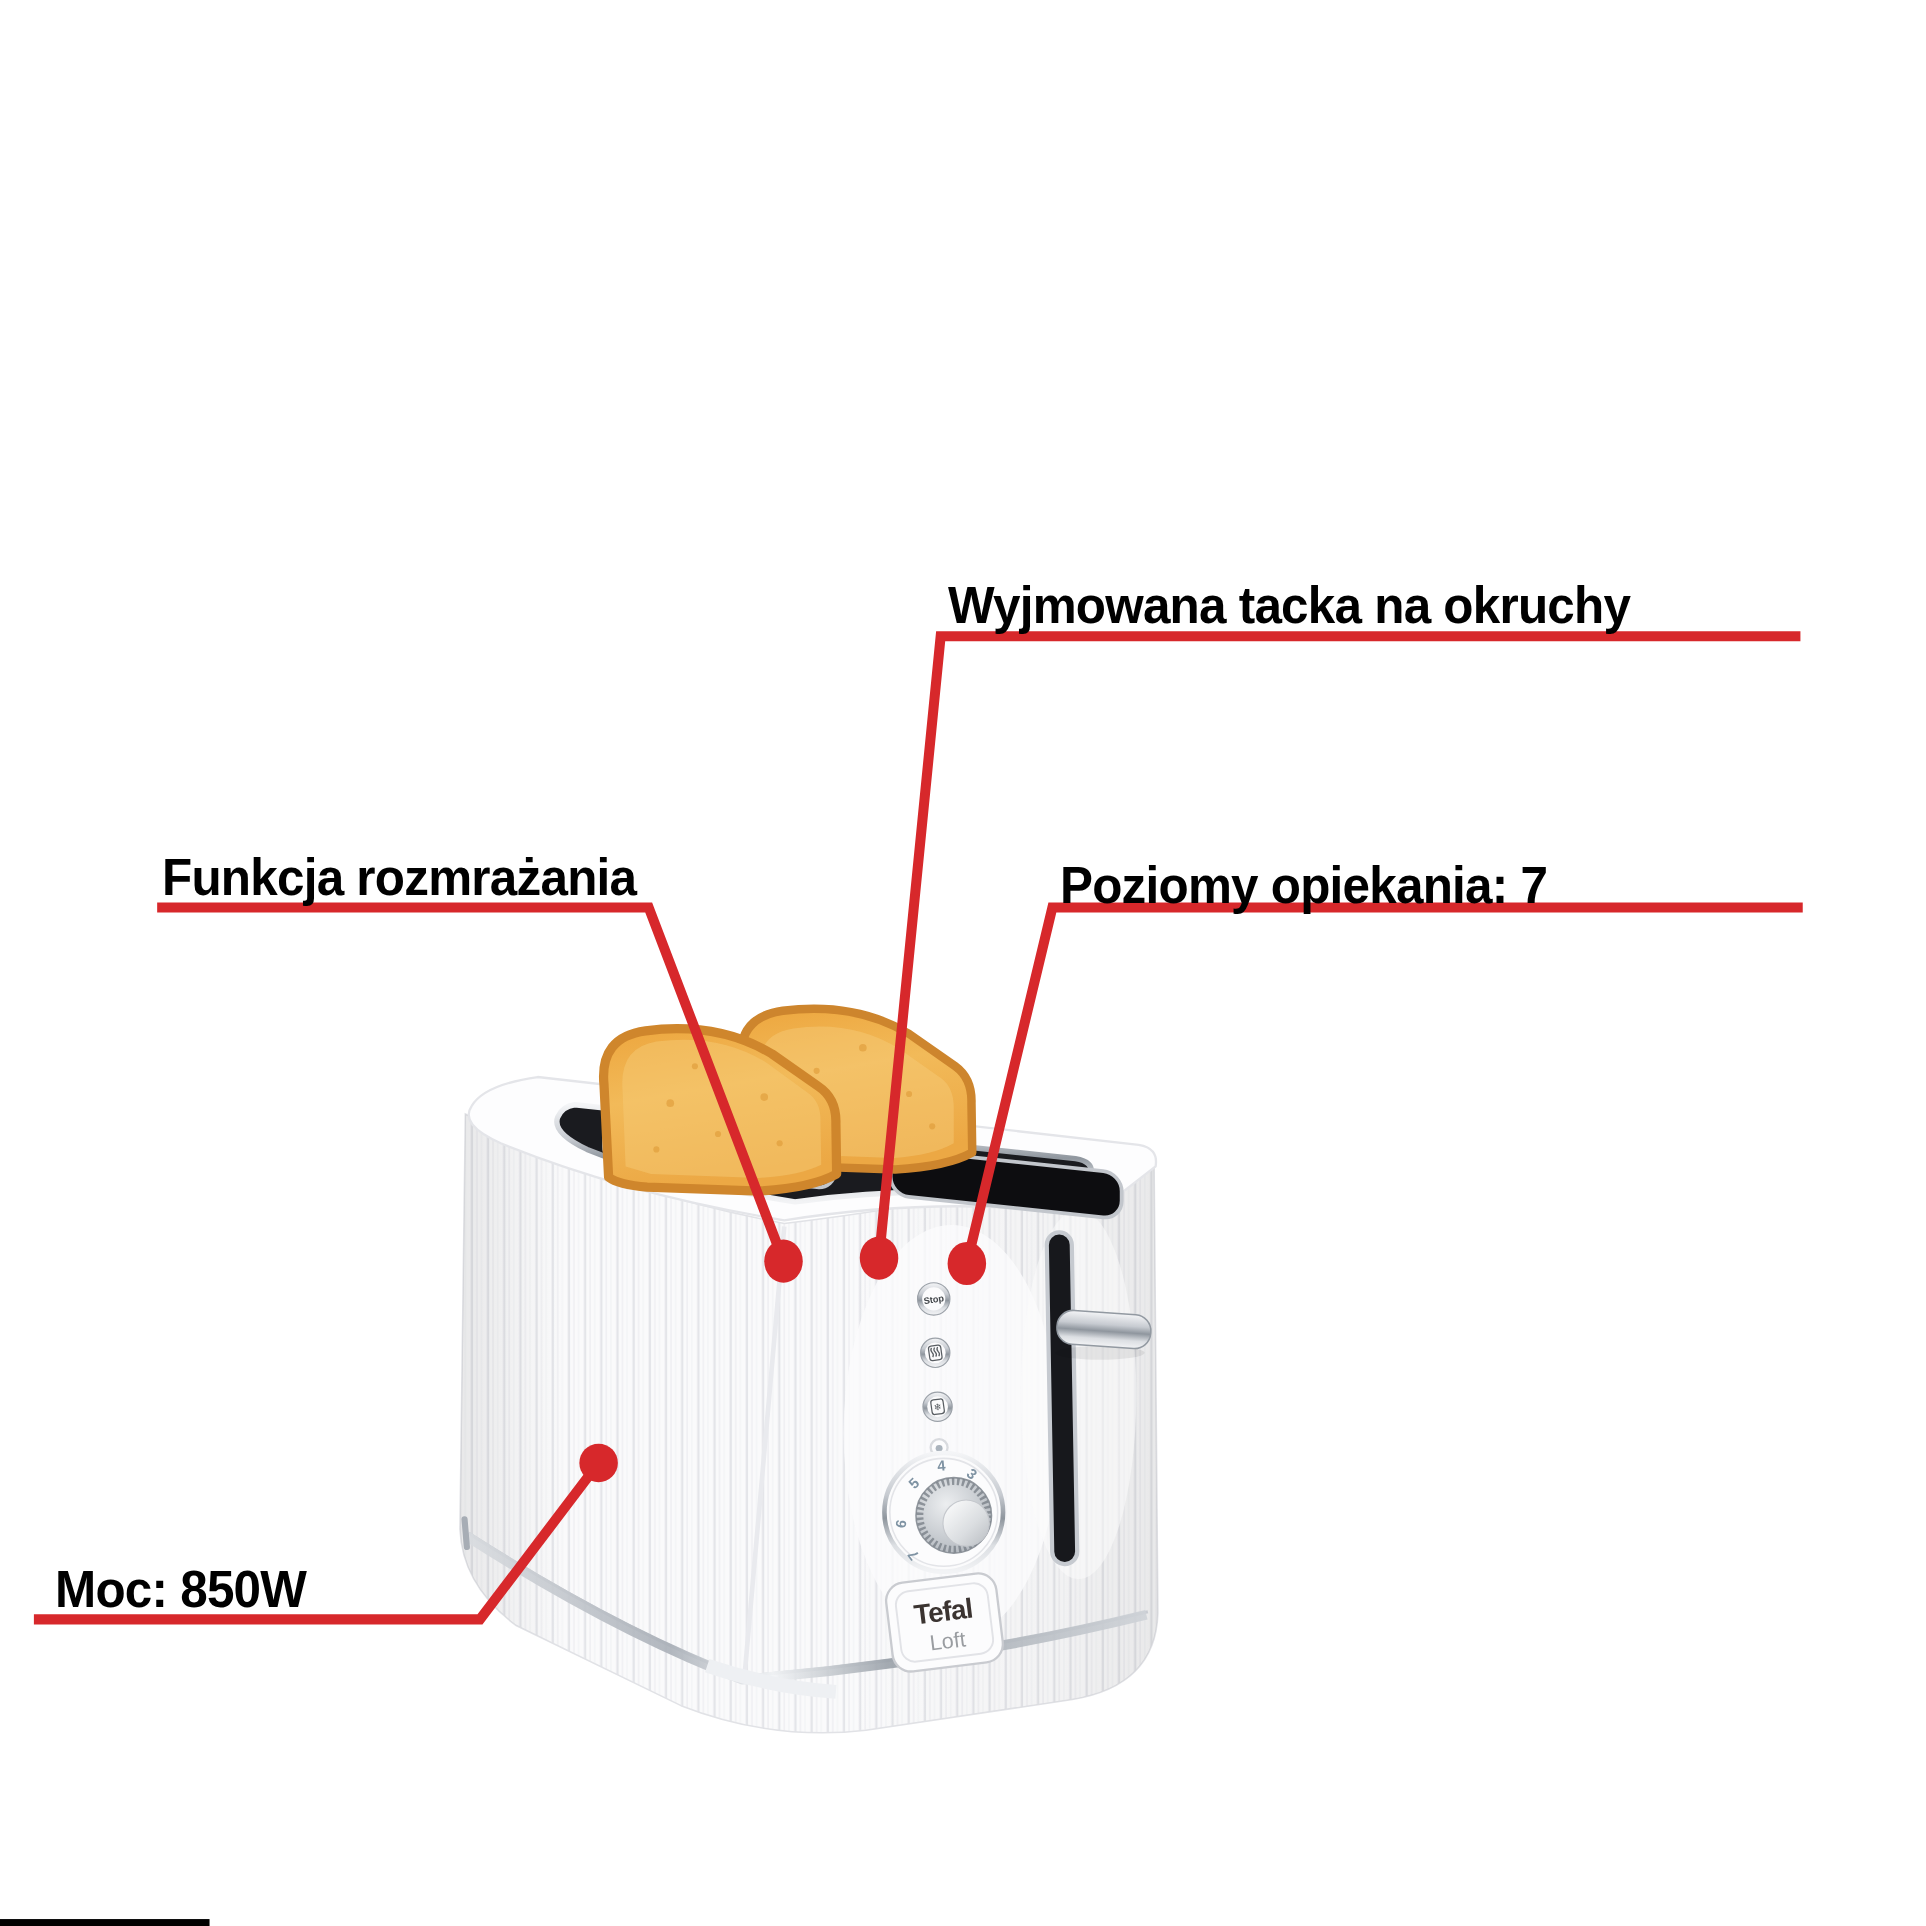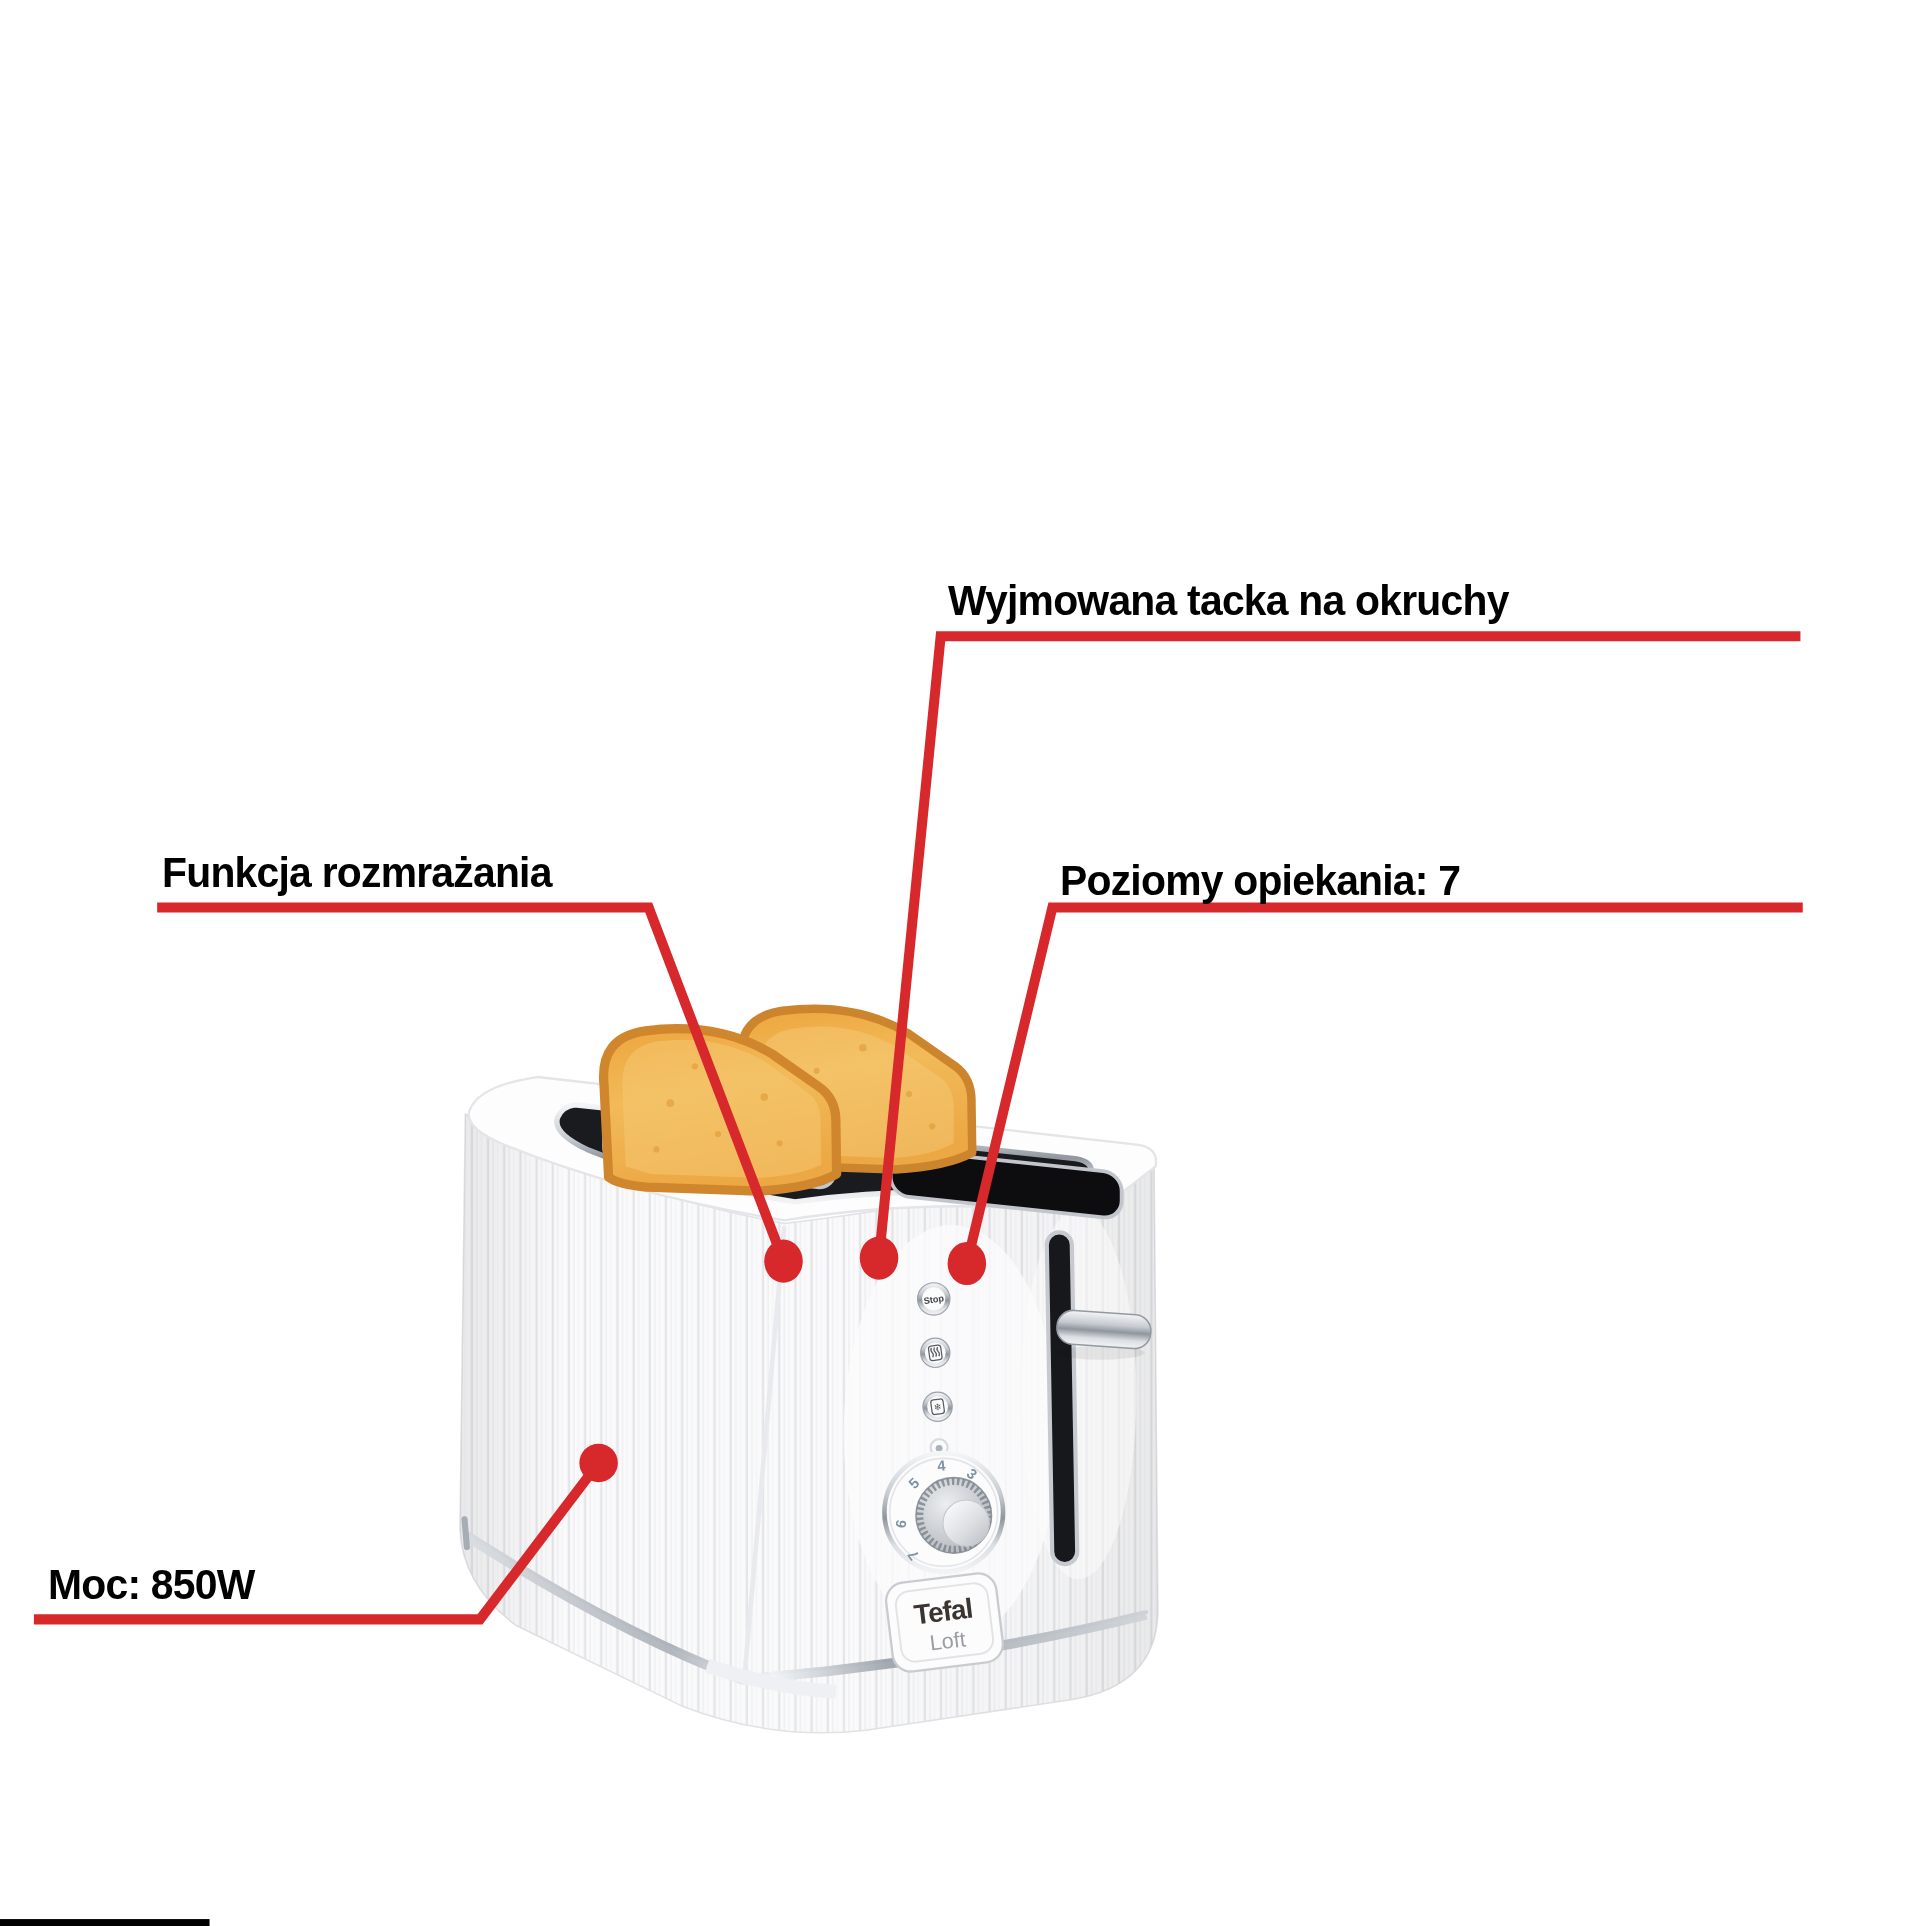--- a/index.html
+++ b/index.html
@@ -1,19 +1,19 @@
 <!DOCTYPE html>
 <html style="font-size:12.3px"><head>
 <meta charset="utf-8">
 <style>
   html,body{margin:0;padding:0;background:#fff;}
   .canvas{position:relative;width:1926px;height:1926px;background:#ffffff;overflow:hidden;
           font-family:"Liberation Sans", sans-serif;}
   .canvas svg{position:absolute;left:0;top:0;}
-  .lbl{position:absolute;font-weight:bold;font-size:43px;line-height:1;letter-spacing:-0.8px;
+  .lbl{position:absolute;font-weight:bold;font-size:52px;line-height:1;letter-spacing:-0.8px;
        color:#000;white-space:nowrap;}
   .lbl span{display:inline-block;transform:scaleX(.95);transform-origin:0 60%;}
   text{font-family:"Liberation Sans", sans-serif;}
   .glyph{font-family:"DejaVu Sans", sans-serif;}
 </style>
 </head>
 <body>
 
 <div class="canvas">
 
@@ -197,18 +197,18 @@
 
 <div class="lbl" style="left:948px; top:579px;">
   <span>Wyjmowana tacka na okruchy</span>
 </div>
 <div class="lbl" style="left:162px; top:851px;text-align:right;">
   <span>Funkcja rozmrażania</span>
 </div>
 <div class="lbl" style="left:1060px; top:851px;margin-top:8px;">
   <span>Poziomy opiekania: 7</span>
 </div>
-<div class="lbl" style="left:48px; top:1563px;">
+<div class="lbl" style="left:55px; top:1563px;">
   <span>Moc: 850W</span>
 </div>
 
 </div>
 
 
 </body></html>

